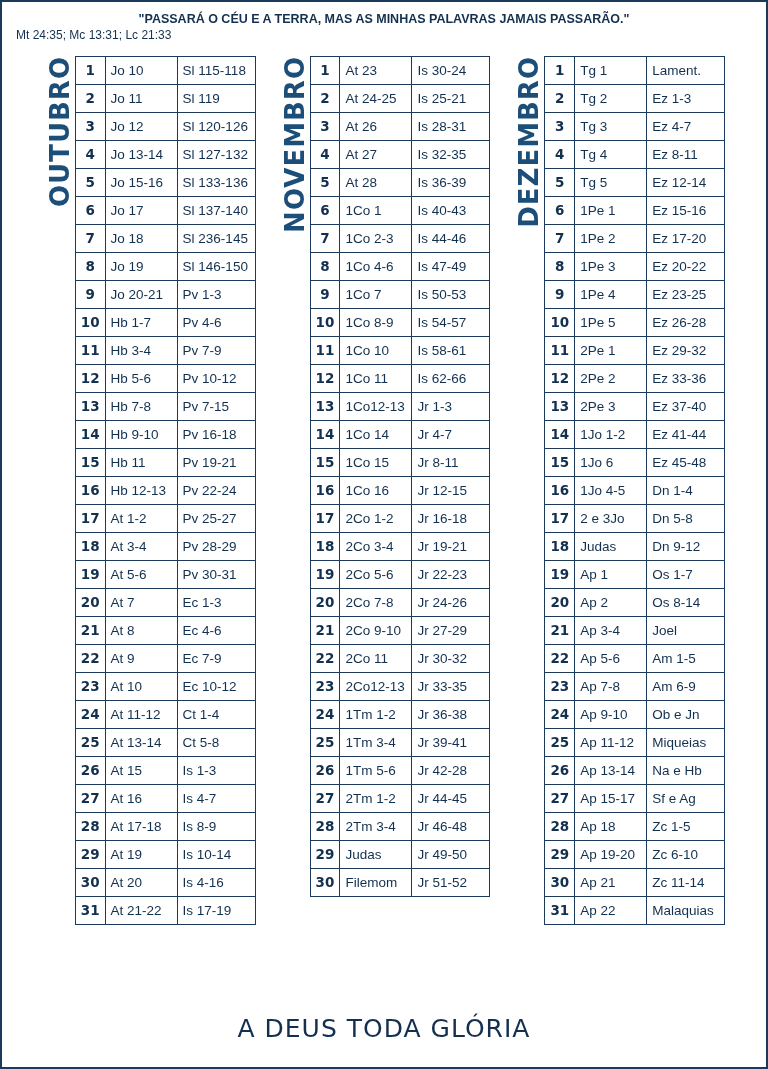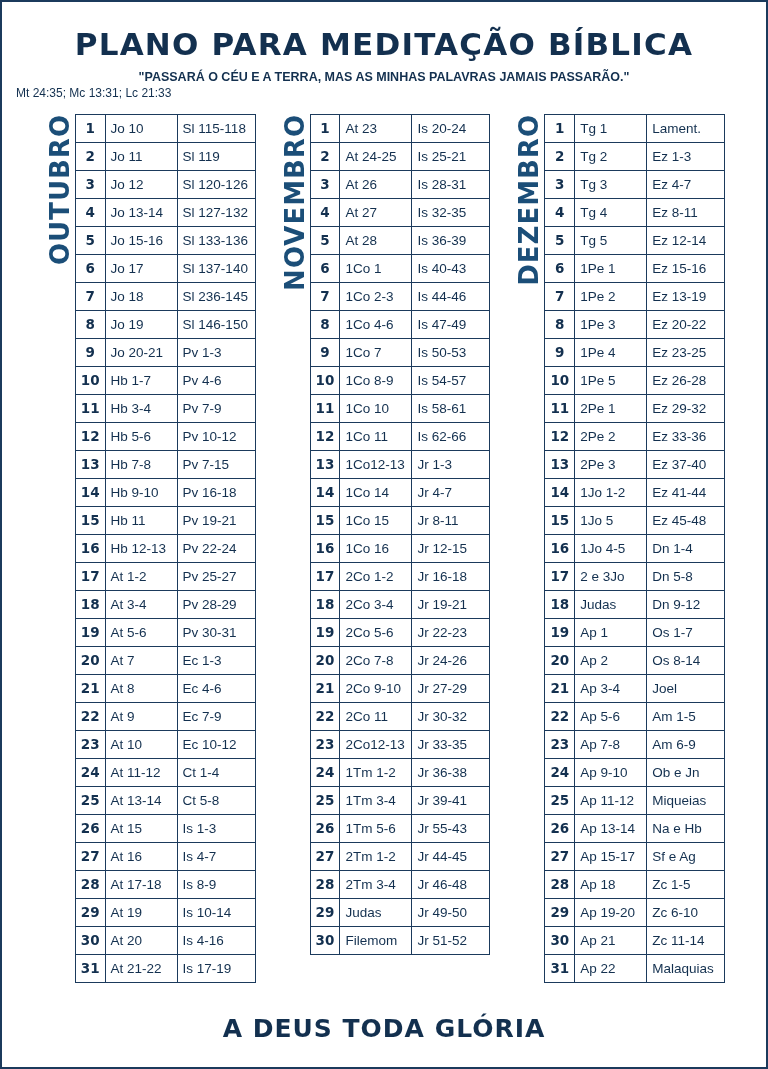--- a/index.html
+++ b/index.html
@@ -90,33 +90,32 @@
     text-align: center;
     font-weight: bold;
     font-size: 15px;
     font-family: "DejaVu Sans", sans-serif;
   }
   td.col-a { width: 72px; }
   td.col-b { width: 78px; }
   .footer {
     text-align: center;
     font-size: 25px;
-    font-weight: bold;
+    font-weight: normal;
     letter-spacing: 1px;
     color: #13304f;
     padding: 6px 0 14px 0;
     font-family: "DejaVu Sans", sans-serif;
   }
 </style>
 </head>
 <body>
 
 <div class="page">
 
-  <div class="title">PLANO PARA MEDITAÇÃO BÍBLICA</div>
   <div class="verse">"PASSARÁ O CÉU E A TERRA, MAS AS MINHAS PALAVRAS JAMAIS PASSARÃO."</div>
   <div class="ref">Mt 24:35; Mc 13:31; Lc 21:33</div>
 
   <div class="columns">
       <div class="month-block">
         <div class="month-name">OUTUBRO</div>
         <table class="plan">
           <tbody>
             <tr>
               <td class="daynum">1</td>
@@ -276,21 +275,21 @@
           </tbody>
         </table>
       </div>
       <div class="month-block">
         <div class="month-name">NOVEMBRO</div>
         <table class="plan">
           <tbody>
             <tr>
               <td class="daynum">1</td>
               <td class="col-a">At 23</td>
-              <td class="col-b">Is 20-24</td>
+              <td class="col-b">Is 30-24</td>
             </tr>
             <tr>
               <td class="daynum">2</td>
               <td class="col-a">At 24-25</td>
               <td class="col-b">Is 25-21</td>
             </tr>
             <tr>
               <td class="daynum">3</td>
               <td class="col-a">At 26</td>
               <td class="col-b">Is 28-31</td>
@@ -401,21 +400,21 @@
               <td class="col-b">Jr 36-38</td>
             </tr>
             <tr>
               <td class="daynum">25</td>
               <td class="col-a">1Tm 3-4</td>
               <td class="col-b">Jr 39-41</td>
             </tr>
             <tr>
               <td class="daynum">26</td>
               <td class="col-a">1Tm 5-6</td>
-              <td class="col-b">Jr 55-43</td>
+              <td class="col-b">Jr 42-28</td>
             </tr>
             <tr>
               <td class="daynum">27</td>
               <td class="col-a">2Tm 1-2</td>
               <td class="col-b">Jr 44-45</td>
             </tr>
             <tr>
               <td class="daynum">28</td>
               <td class="col-a">2Tm 3-4</td>
               <td class="col-b">Jr 46-48</td>
@@ -463,21 +462,21 @@
               <td class="col-b">Ez 12-14</td>
             </tr>
             <tr>
               <td class="daynum">6</td>
               <td class="col-a">1Pe 1</td>
               <td class="col-b">Ez 15-16</td>
             </tr>
             <tr>
               <td class="daynum">7</td>
               <td class="col-a">1Pe 2</td>
-              <td class="col-b">Ez 13-19</td>
+              <td class="col-b">Ez 17-20</td>
             </tr>
             <tr>
               <td class="daynum">8</td>
               <td class="col-a">1Pe 3</td>
               <td class="col-b">Ez 20-22</td>
             </tr>
             <tr>
               <td class="daynum">9</td>
               <td class="col-a">1Pe 4</td>
               <td class="col-b">Ez 23-25</td>
@@ -502,21 +501,21 @@
               <td class="col-a">2Pe 3</td>
               <td class="col-b">Ez 37-40</td>
             </tr>
             <tr>
               <td class="daynum">14</td>
               <td class="col-a">1Jo 1-2</td>
               <td class="col-b">Ez 41-44</td>
             </tr>
             <tr>
               <td class="daynum">15</td>
-              <td class="col-a">1Jo 5</td>
+              <td class="col-a">1Jo 6</td>
               <td class="col-b">Ez 45-48</td>
             </tr>
             <tr>
               <td class="daynum">16</td>
               <td class="col-a">1Jo 4-5</td>
               <td class="col-b">Dn 1-4</td>
             </tr>
             <tr>
               <td class="daynum">17</td>
               <td class="col-a">2 e 3Jo</td>

